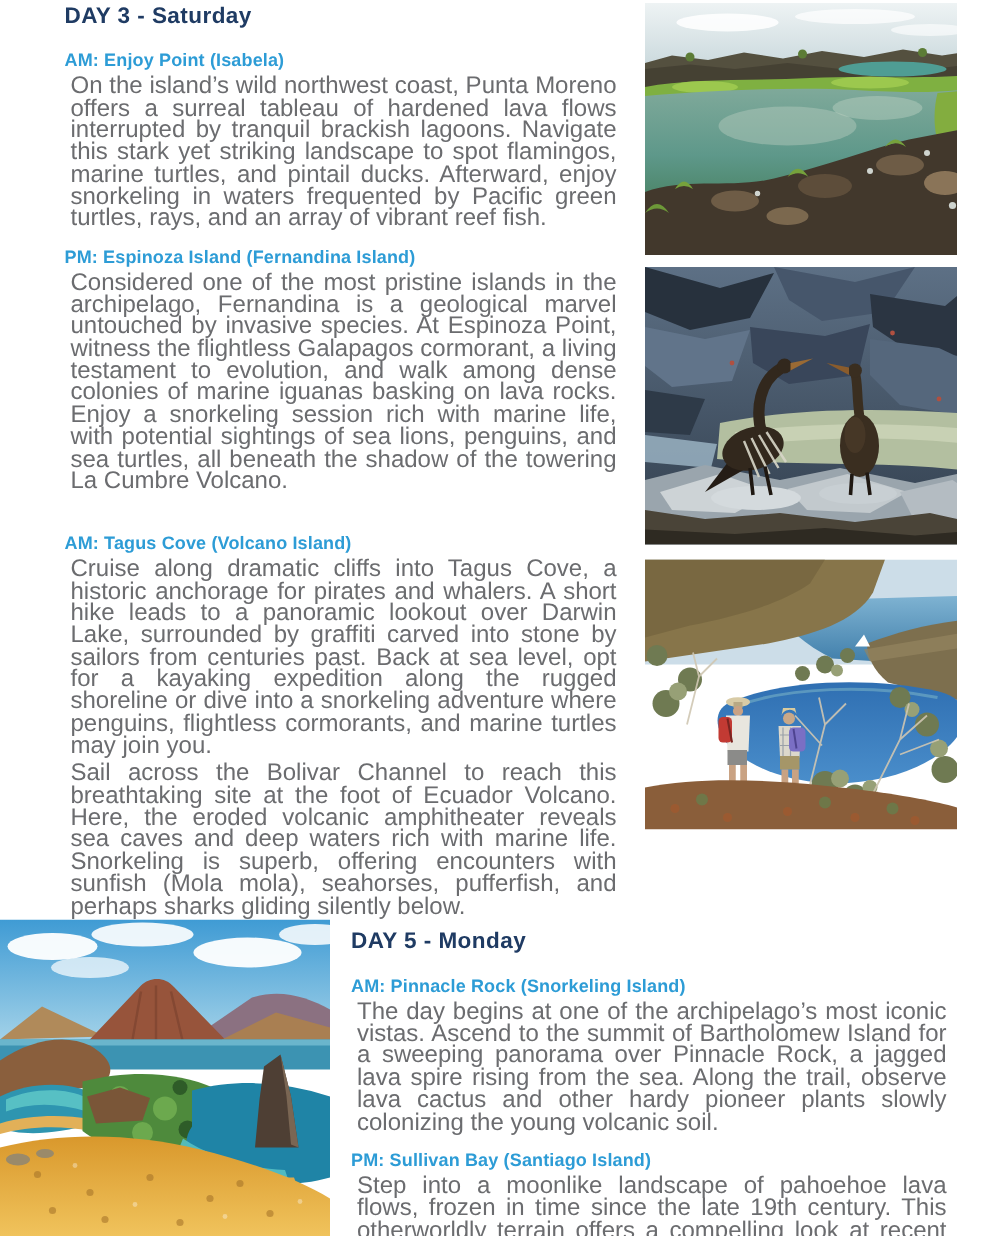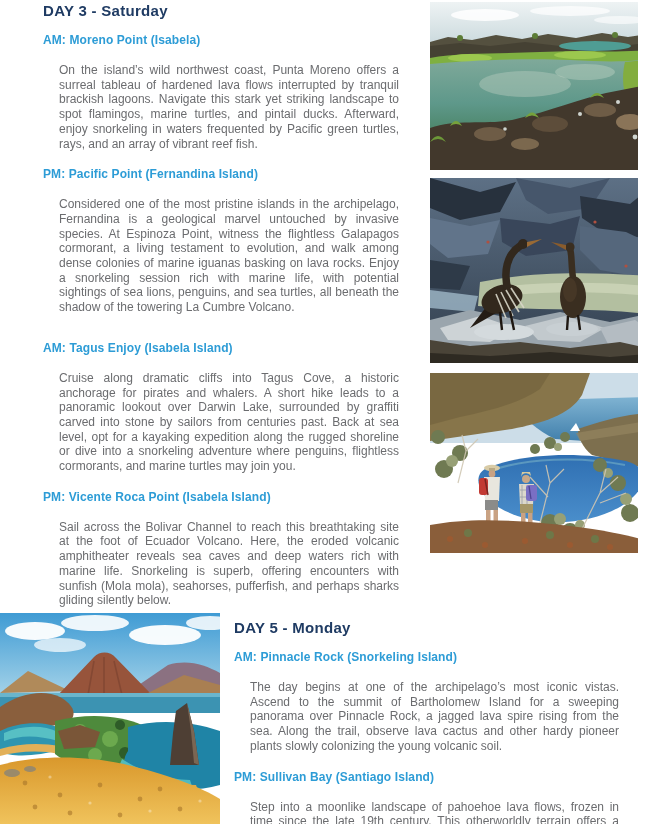--- a/index.html
+++ b/index.html
@@ -13,21 +13,21 @@
   .day-title{
     margin:0 0 14px 0;font-size:15px;font-weight:700;color:#1f3b63;
     letter-spacing:.3px;
   }
   .session{margin:0;}
   .session-heading{
     margin:10px 0 3px 0;font-size:12px;font-weight:700;color:#2d9cd6;
     letter-spacing:.1px;
   }
   .session-body{
-    margin:16px;font-size:12px;line-height:14.7px;color:#6b6c6f;
+    margin:4px;font-size:16px;line-height:14.7px;color:#6b6c6f;
     text-align:justify;
   }
   .photo-stack{position:absolute;left:430px;top:2px;width:217px;}
   .photo{display:block;margin:0;padding:0;line-height:0;}
   .photo svg{display:block;}
   .photo-1{margin-bottom:8px;}
   .photo-2{margin-bottom:10px;}
   .day5-block{position:absolute;left:234px;top:619px;width:401px;}
   .photo-bottom{position:absolute;left:0;top:613px;width:220px;height:211px;line-height:0;}
   .edge-line{position:absolute;left:646px;top:556px;width:1px;height:268px;background:#d8d8d8;}
@@ -35,36 +35,35 @@
 </head>
 <body>
 
 <div class="page">
 
   <main class="col-left">
 
     <section class="day-block">
       <h2 class="day-title">DAY 3 - Saturday</h2>
       <div class="session">
-        <h3 class="session-heading">AM: Moreno Point (Isabela)</h3>
+        <h3 class="session-heading">AM: Enjoy Point (Isabela)</h3>
         <p class="session-body">On the island’s wild northwest coast, Punta Moreno offers a surreal tableau of hardened lava flows interrupted by tranquil brackish lagoons. Navigate this stark yet striking landscape to spot flamingos, marine turtles, and pintail ducks. Afterward, enjoy snorkeling in waters frequented by Pacific green turtles, rays, and an array of vibrant reef fish.</p>
       </div>
       <div class="session">
-        <h3 class="session-heading">PM: Pacific Point (Fernandina Island)</h3>
+        <h3 class="session-heading">PM: Espinoza Island (Fernandina Island)</h3>
         <p class="session-body">Considered one of the most pristine islands in the archipelago, Fernandina is a geological marvel untouched by invasive species. At Espinoza Point, witness the flightless Galapagos cormorant, a living testament to evolution, and walk among dense colonies of marine iguanas basking on lava rocks. Enjoy a snorkeling session rich with marine life, with potential sightings of sea lions, penguins, and sea turtles, all beneath the shadow of the towering La Cumbre Volcano.</p>
       </div>
     </section>
 
     <section class="day-block">
       <div class="session">
-        <h3 class="session-heading">AM: Tagus Enjoy (Isabela Island)</h3>
+        <h3 class="session-heading">AM: Tagus Cove (Volcano Island)</h3>
         <p class="session-body">Cruise along dramatic cliffs into Tagus Cove, a historic anchorage for pirates and whalers. A short hike leads to a panoramic lookout over Darwin Lake, surrounded by graffiti carved into stone by sailors from centuries past. Back at sea level, opt for a kayaking expedition along the rugged shoreline or dive into a snorkeling adventure where penguins, flightless cormorants, and marine turtles may join you.</p>
       </div>
       <div class="session">
-        <h3 class="session-heading">PM: Vicente Roca Point (Isabela Island)</h3>
         <p class="session-body">Sail across the Bolivar Channel to reach this breathtaking site at the foot of Ecuador Volcano. Here, the eroded volcanic amphitheater reveals sea caves and deep waters rich with marine life. Snorkeling is superb, offering encounters with sunfish (Mola mola), seahorses, pufferfish, and perhaps sharks gliding silently below.</p>
       </div>
     </section>
 
   </main>
 
   <aside class="photo-stack">
 
     <figure class="photo photo-1">
       <svg width="217" height="168" viewBox="0 0 217 168">

